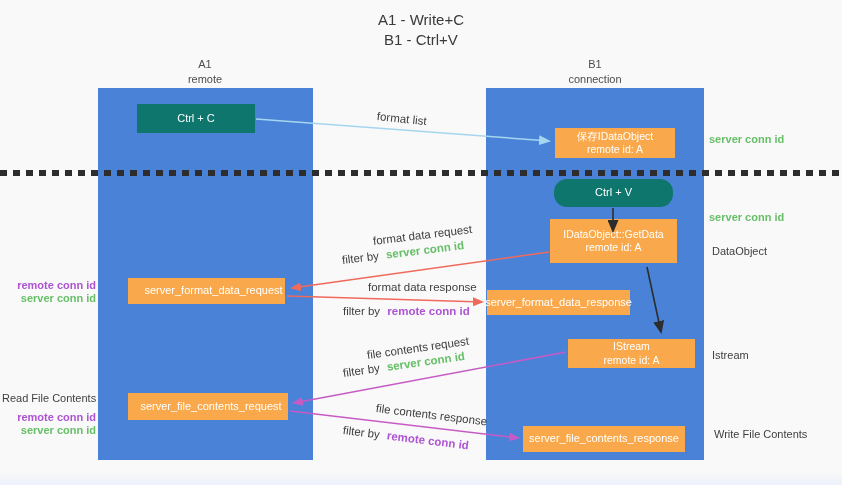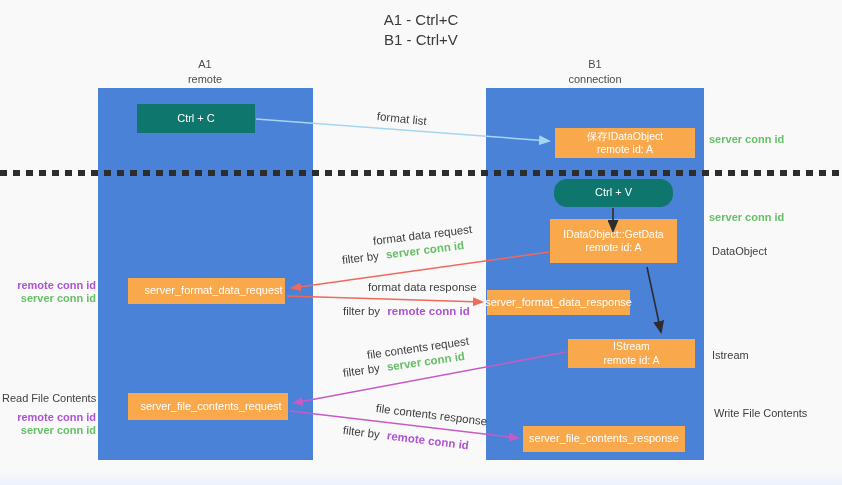--- a/index.html
+++ b/index.html
@@ -48,39 +48,39 @@
     position:absolute;left:0;bottom:0;width:842px;height:14px;
     background:linear-gradient(to bottom, rgba(238,242,252,0), #edf1fb);
   }
 </style>
 </head>
 <body>
 
 <div class="stage">
 
   <div class="title">
-    <div>A1 - Ctrl+C</div>
+    <div>A1 - Write+C</div>
     <div>B1 - Ctrl+V</div>
   </div>
 
   <div class="lifeline-hdr" style="left:125px;top:57px;">
     <div>A1</div>
     <div>remote</div>
   </div>
   <div class="lifeline-hdr" style="left:515px;top:57px;">
     <div>B1</div>
     <div>connection</div>
   </div>
 
   <div class="col" style="left:98px;width:215px;"></div>
   <div class="col" style="left:486px;width:218px;"></div>
 
   <div class="node green" style="left:137px;top:104px;width:118px;height:29px;">Ctrl + C</div>
 
-  <div class="node orange two-line" style="left:555px;top:128px;width:140px;height:30px;">
+  <div class="node orange two-line" style="left:555px;top:128px;width:120px;height:30px;">
     <div>保存IDataObject</div>
     <div>remote id: A</div>
   </div>
 
   <div class="node green" style="left:554px;top:179px;width:119px;height:28px;border-radius:13px;">Ctrl + V</div>
 
   <div class="node orange two-line" style="left:550px;top:219px;width:127px;height:44px;">
     <div>IDataObject::GetData</div>
     <div>remote id: A</div>
   </div>
@@ -121,21 +121,21 @@
   <div class="flow-label rot-p7" style="left:376px;top:402px;">file contents response</div>
   <div class="flow-label rot-p7" style="left:343px;top:424px;">
     <span>filter by</span>
     <span class="purple-text sp">remote conn id</span>
   </div>
 
   <div class="side-label green-text" style="left:709px;top:133px;">server conn id</div>
   <div class="side-label green-text" style="left:709px;top:211px;">server conn id</div>
   <div class="side-label" style="left:712px;top:245px;">DataObject</div>
   <div class="side-label" style="left:712px;top:349px;">Istream</div>
-  <div class="side-label" style="left:714px;top:407px;text-align:center;">Write File Contents</div>
+  <div class="side-label" style="left:714px;top:428px;text-align:center;">Write File Contents</div>
 
   <div class="side-label purple-text right-align" style="left:8px;top:279px;width:88px;">remote conn id</div>
   <div class="side-label green-text right-align" style="left:8px;top:292px;width:88px;">server conn id</div>
 
   <div class="side-label right-align" style="left:2px;top:392px;width:88px;">Read File Contents</div>
   <div class="side-label purple-text right-align" style="left:8px;top:411px;width:88px;">remote conn id</div>
   <div class="side-label green-text right-align" style="left:8px;top:424px;width:88px;">server conn id</div>
 
   <svg class="arrows" width="842" height="485" viewBox="0 0 842 485">
     <defs>

